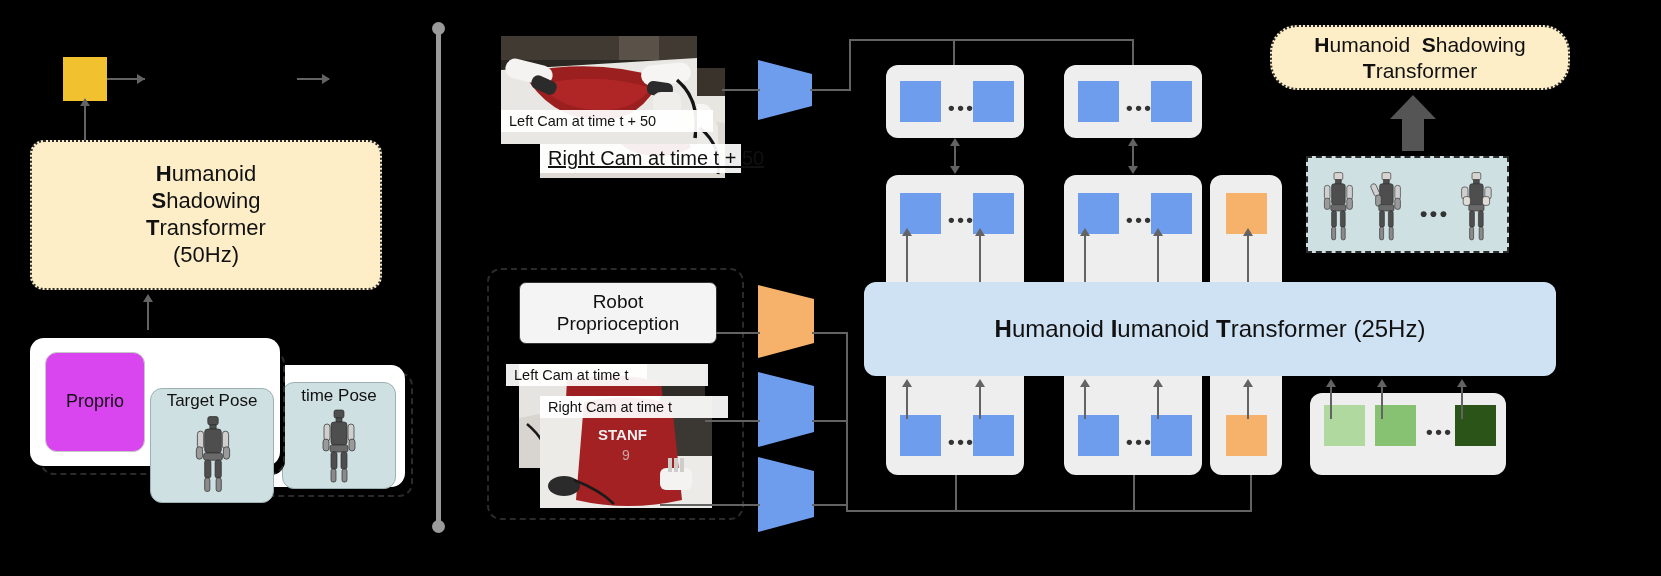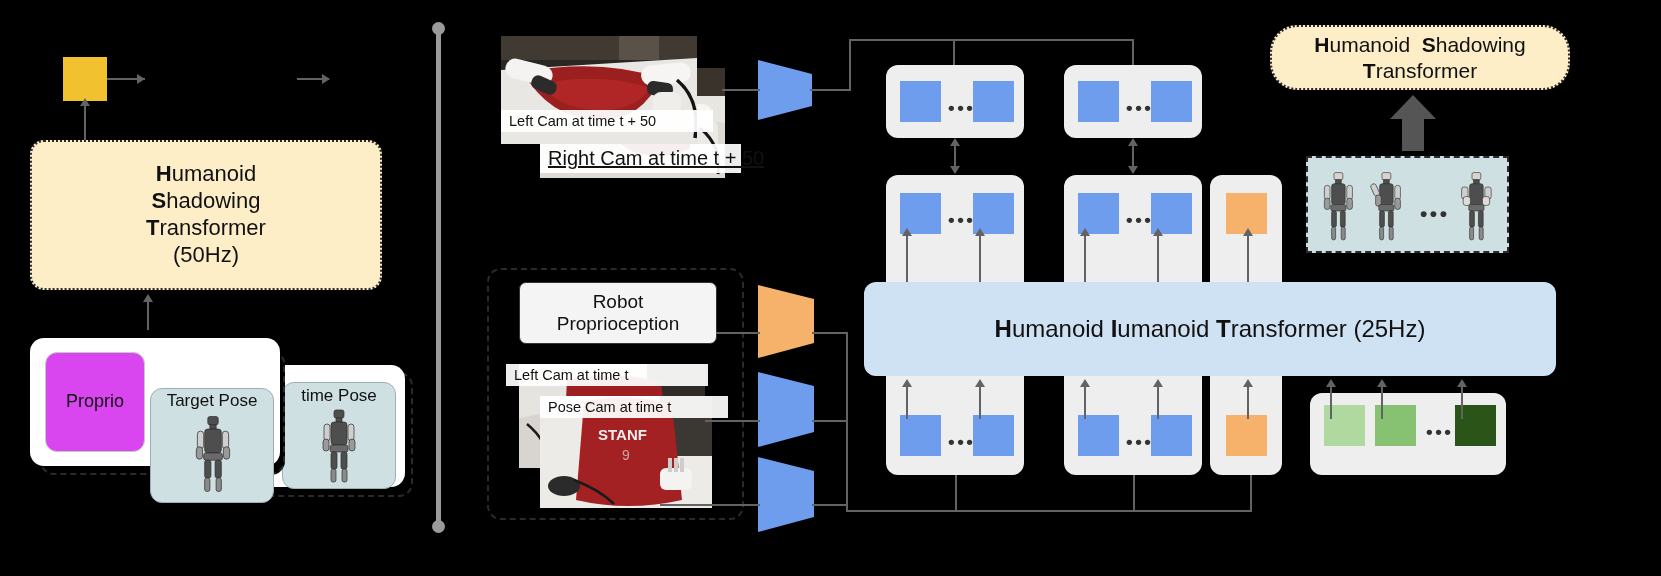--- a/index.html
+++ b/index.html
@@ -226,21 +226,21 @@
       <text x="58" y="44" font-family="Liberation Sans" font-size="15" font-weight="bold" fill="#efefef">STANF</text>
       <text x="82" y="64" font-family="Liberation Sans" font-size="14" fill="#c9a6a6">9</text>
       <rect x="120" y="72" width="32" height="22" rx="6" fill="#f4f3f1"></rect>
       <rect x="128" y="62" width="4" height="14" fill="#cfcdc9"></rect>
       <rect x="134" y="62" width="4" height="14" fill="#cfcdc9"></rect>
       <rect x="140" y="62" width="4" height="14" fill="#cfcdc9"></rect>
       <ellipse cx="24" cy="90" rx="16" ry="10" fill="#2b2b2b"></ellipse>
       <path d="M34 84 q26 10 40 24" stroke="#1a1a1a" stroke-width="2.5" fill="none"></path>
     </svg>
   </div>
-  <div class="caption" style="left:540px;top:396px;width:172px;font-size:14.5px;">Pose Cam at time t</div>
+  <div class="caption" style="left:540px;top:396px;width:172px;font-size:14.5px;">Right Cam at time t</div>
 
   <svg class="abs" style="left:758px;top:285px;" width="56" height="73">
     <polygon points="0,0 56,14 56,58 0,73" fill="#f6b26b"></polygon>
   </svg>
   <svg class="abs" style="left:758px;top:372px;" width="56" height="75">
     <polygon points="0,0 56,14 56,60 0,75" fill="#6f9ded"></polygon>
   </svg>
   <svg class="abs" style="left:758px;top:457px;" width="56" height="75">
     <polygon points="0,0 56,14 56,60 0,75" fill="#6f9ded"></polygon>
   </svg>

